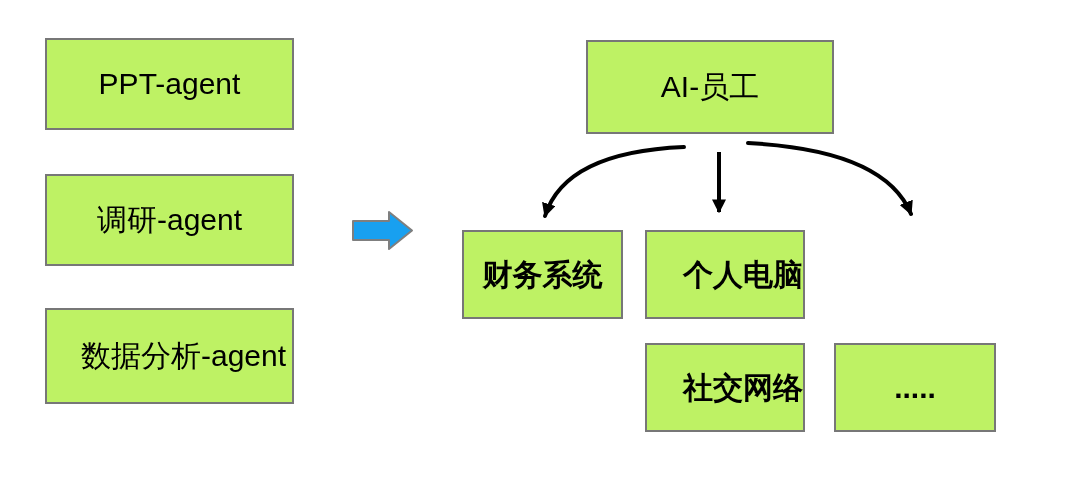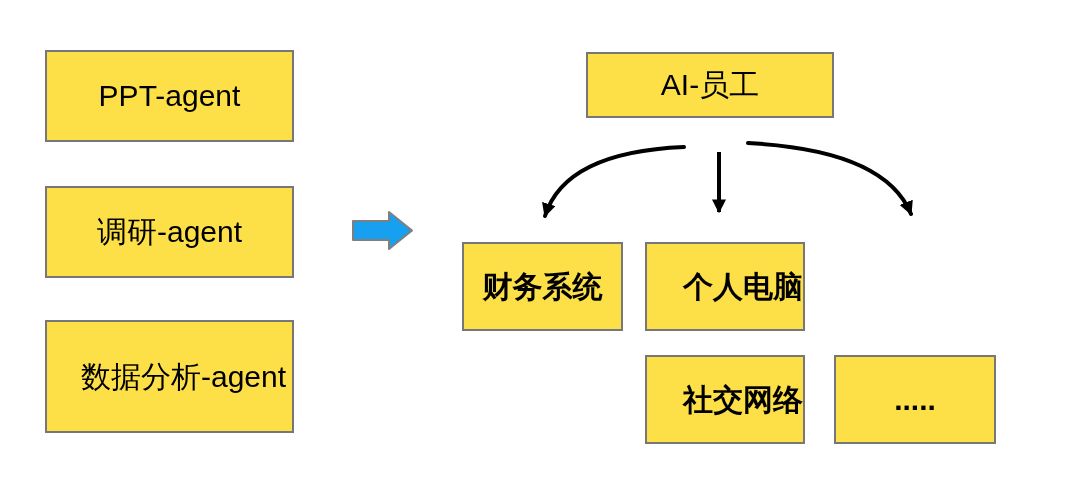--- a/index.html
+++ b/index.html
@@ -15,36 +15,35 @@
     font-family: "Liberation Sans", "DejaVu Sans", sans-serif;
     overflow: hidden;
   }
   .box {
     position: absolute;
     display: flex;
     align-items: center;
     justify-content: center;
     box-sizing: border-box;
     border: 2px solid #777777;
-    background: #fde047;
+    background: #bef264;
     color: #000000;
     font-size: 30px;
     line-height: 1;
     white-space: nowrap;
     text-align: center;
-    margin-top: 12px;
   }
   
   .box.agent { left: 45px; width: 249px; height: 92px; }
   #agent-0 { top: 38px; }
   #agent-1 { top: 174px; }
-  #agent-2 { top: 308px; height: 113px; padding-left: 28px; }
+  #agent-2 { top: 308px; height: 96px; padding-left: 28px; }
 
   
-  #root-box { left: 586px; top: 40px; width: 248px; height: 66px; }
+  #root-box { left: 586px; top: 40px; width: 248px; height: 94px; }
 
   
   .box.sys { height: 89px; font-weight: bold; }
   .col-0 { left: 462px; width: 161px; }
   .col-1 { left: 645px; width: 160px; justify-content: flex-end; }
   .col-2 { left: 834px; width: 162px; }
   .row-1 { top: 230px; }
   .row-2 { top: 343px; }
 
   .arrow-layer {

